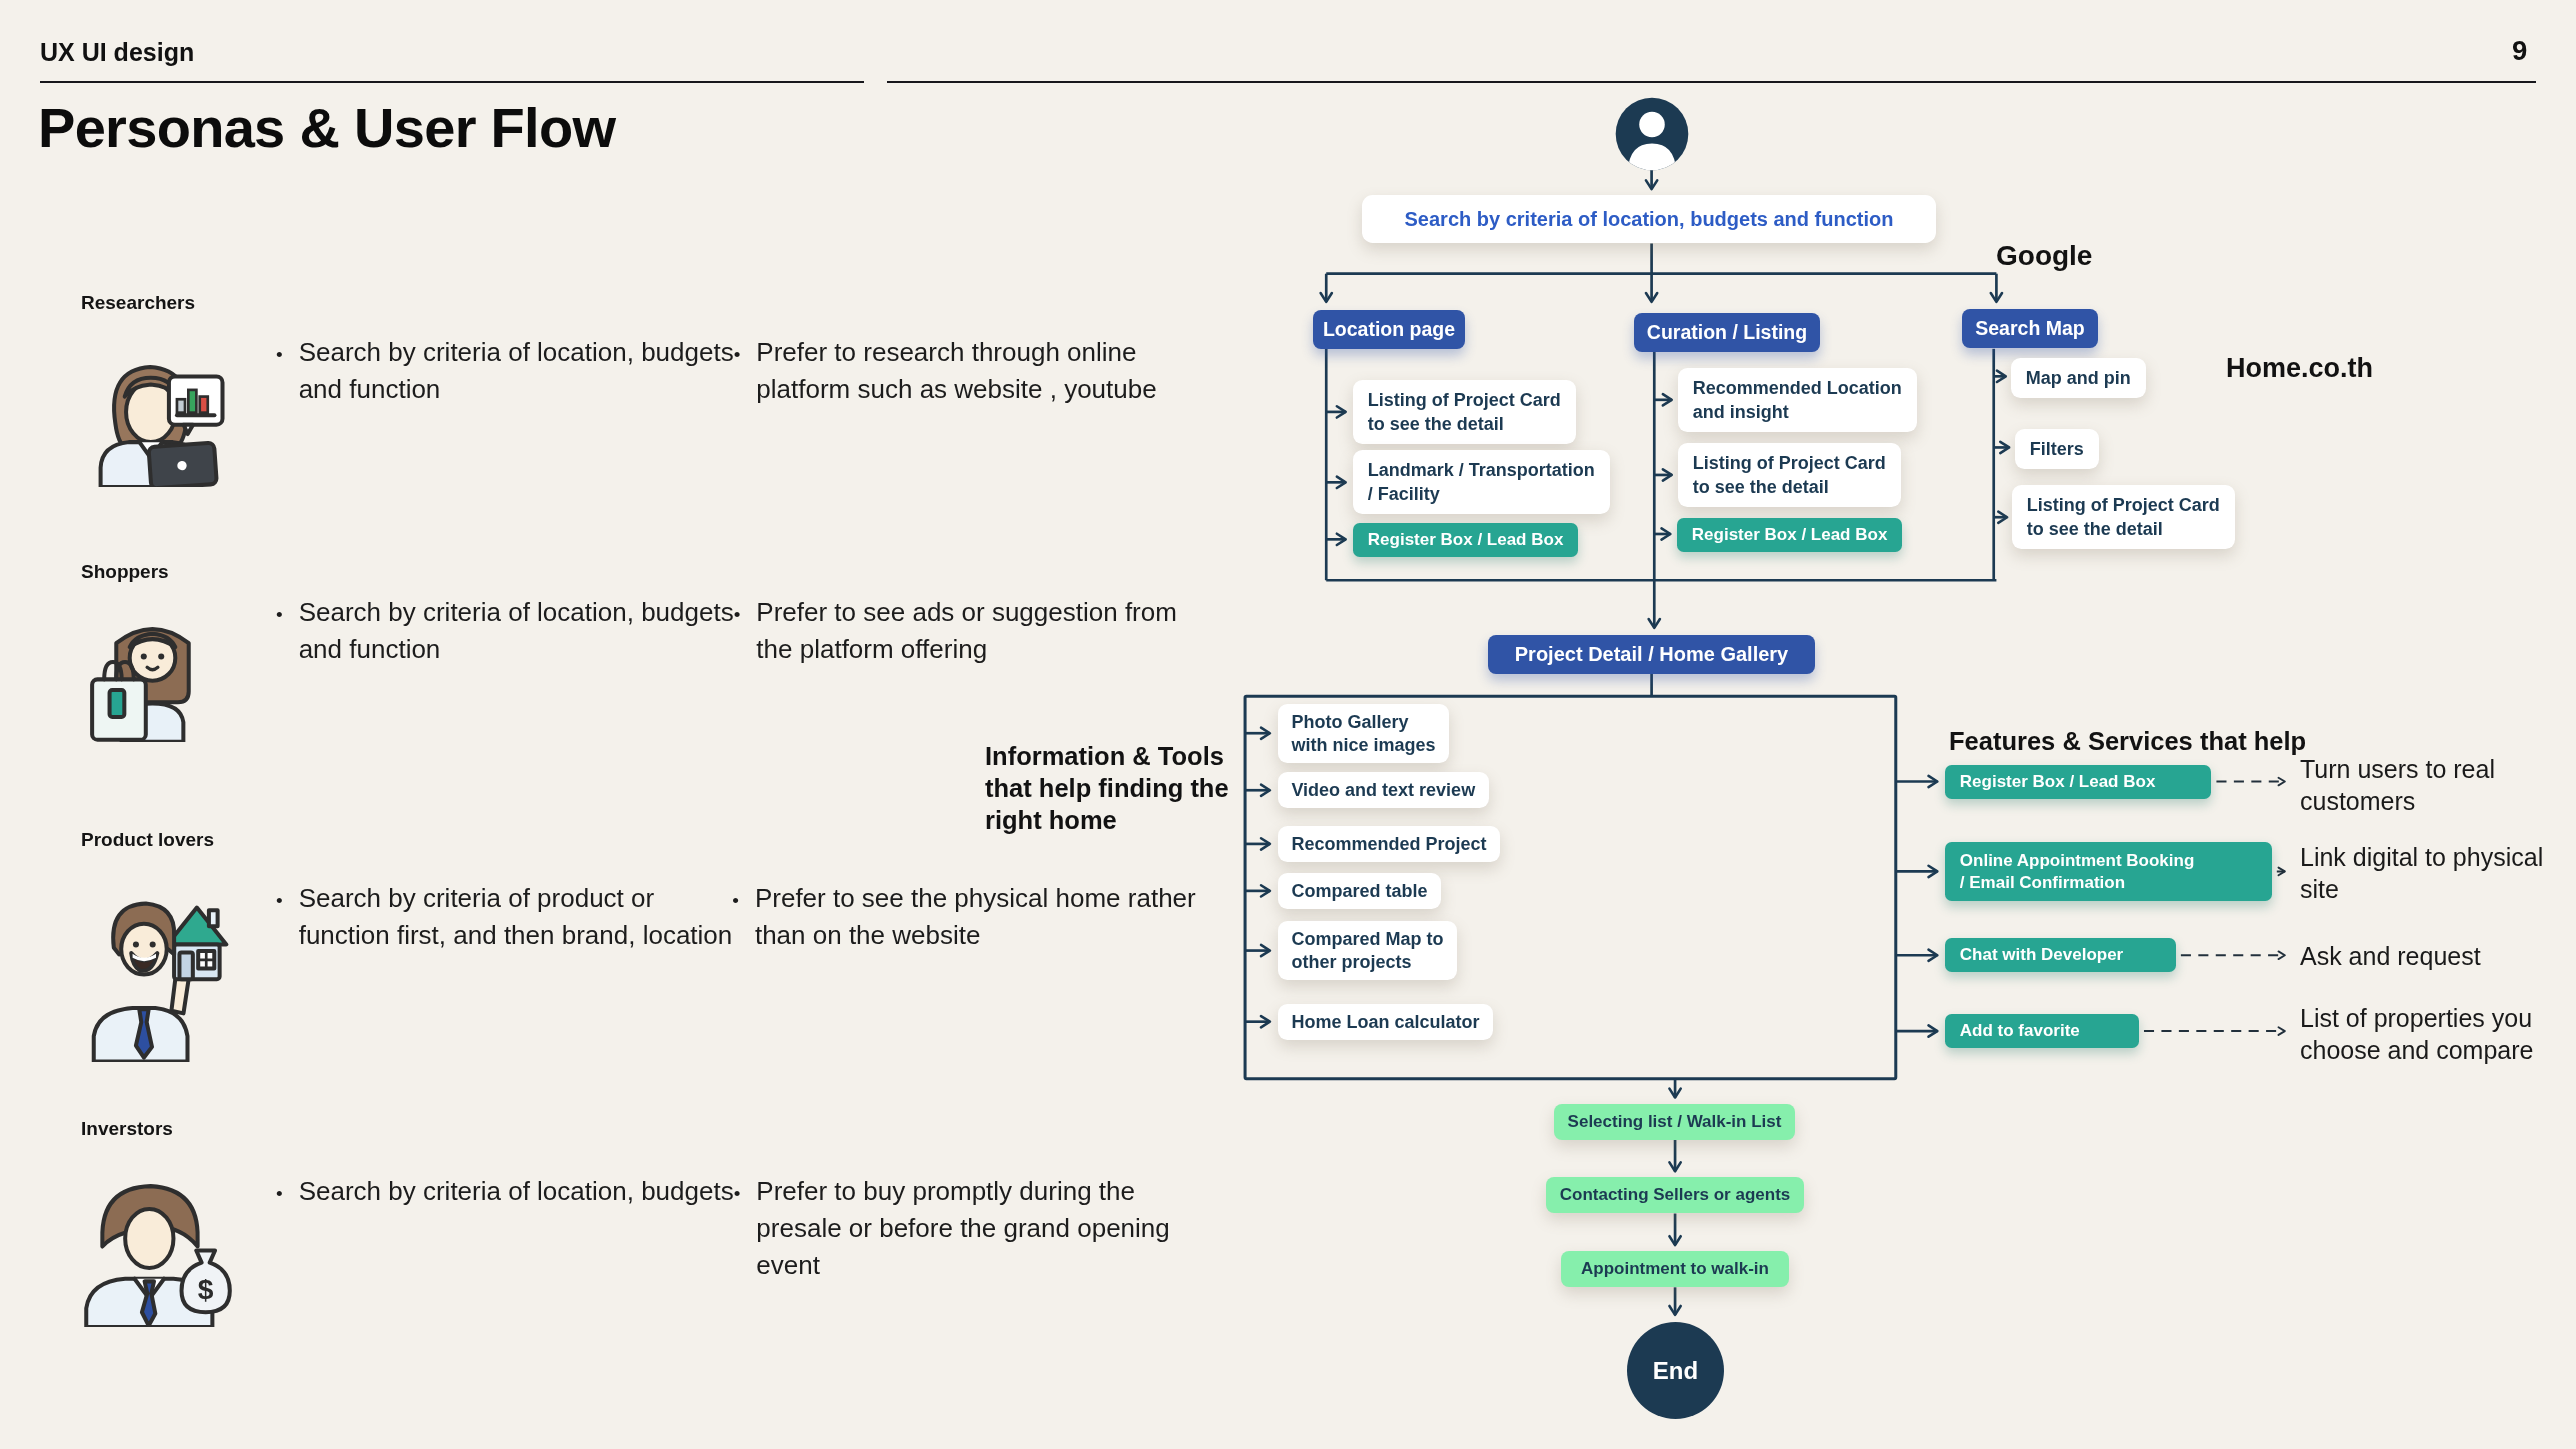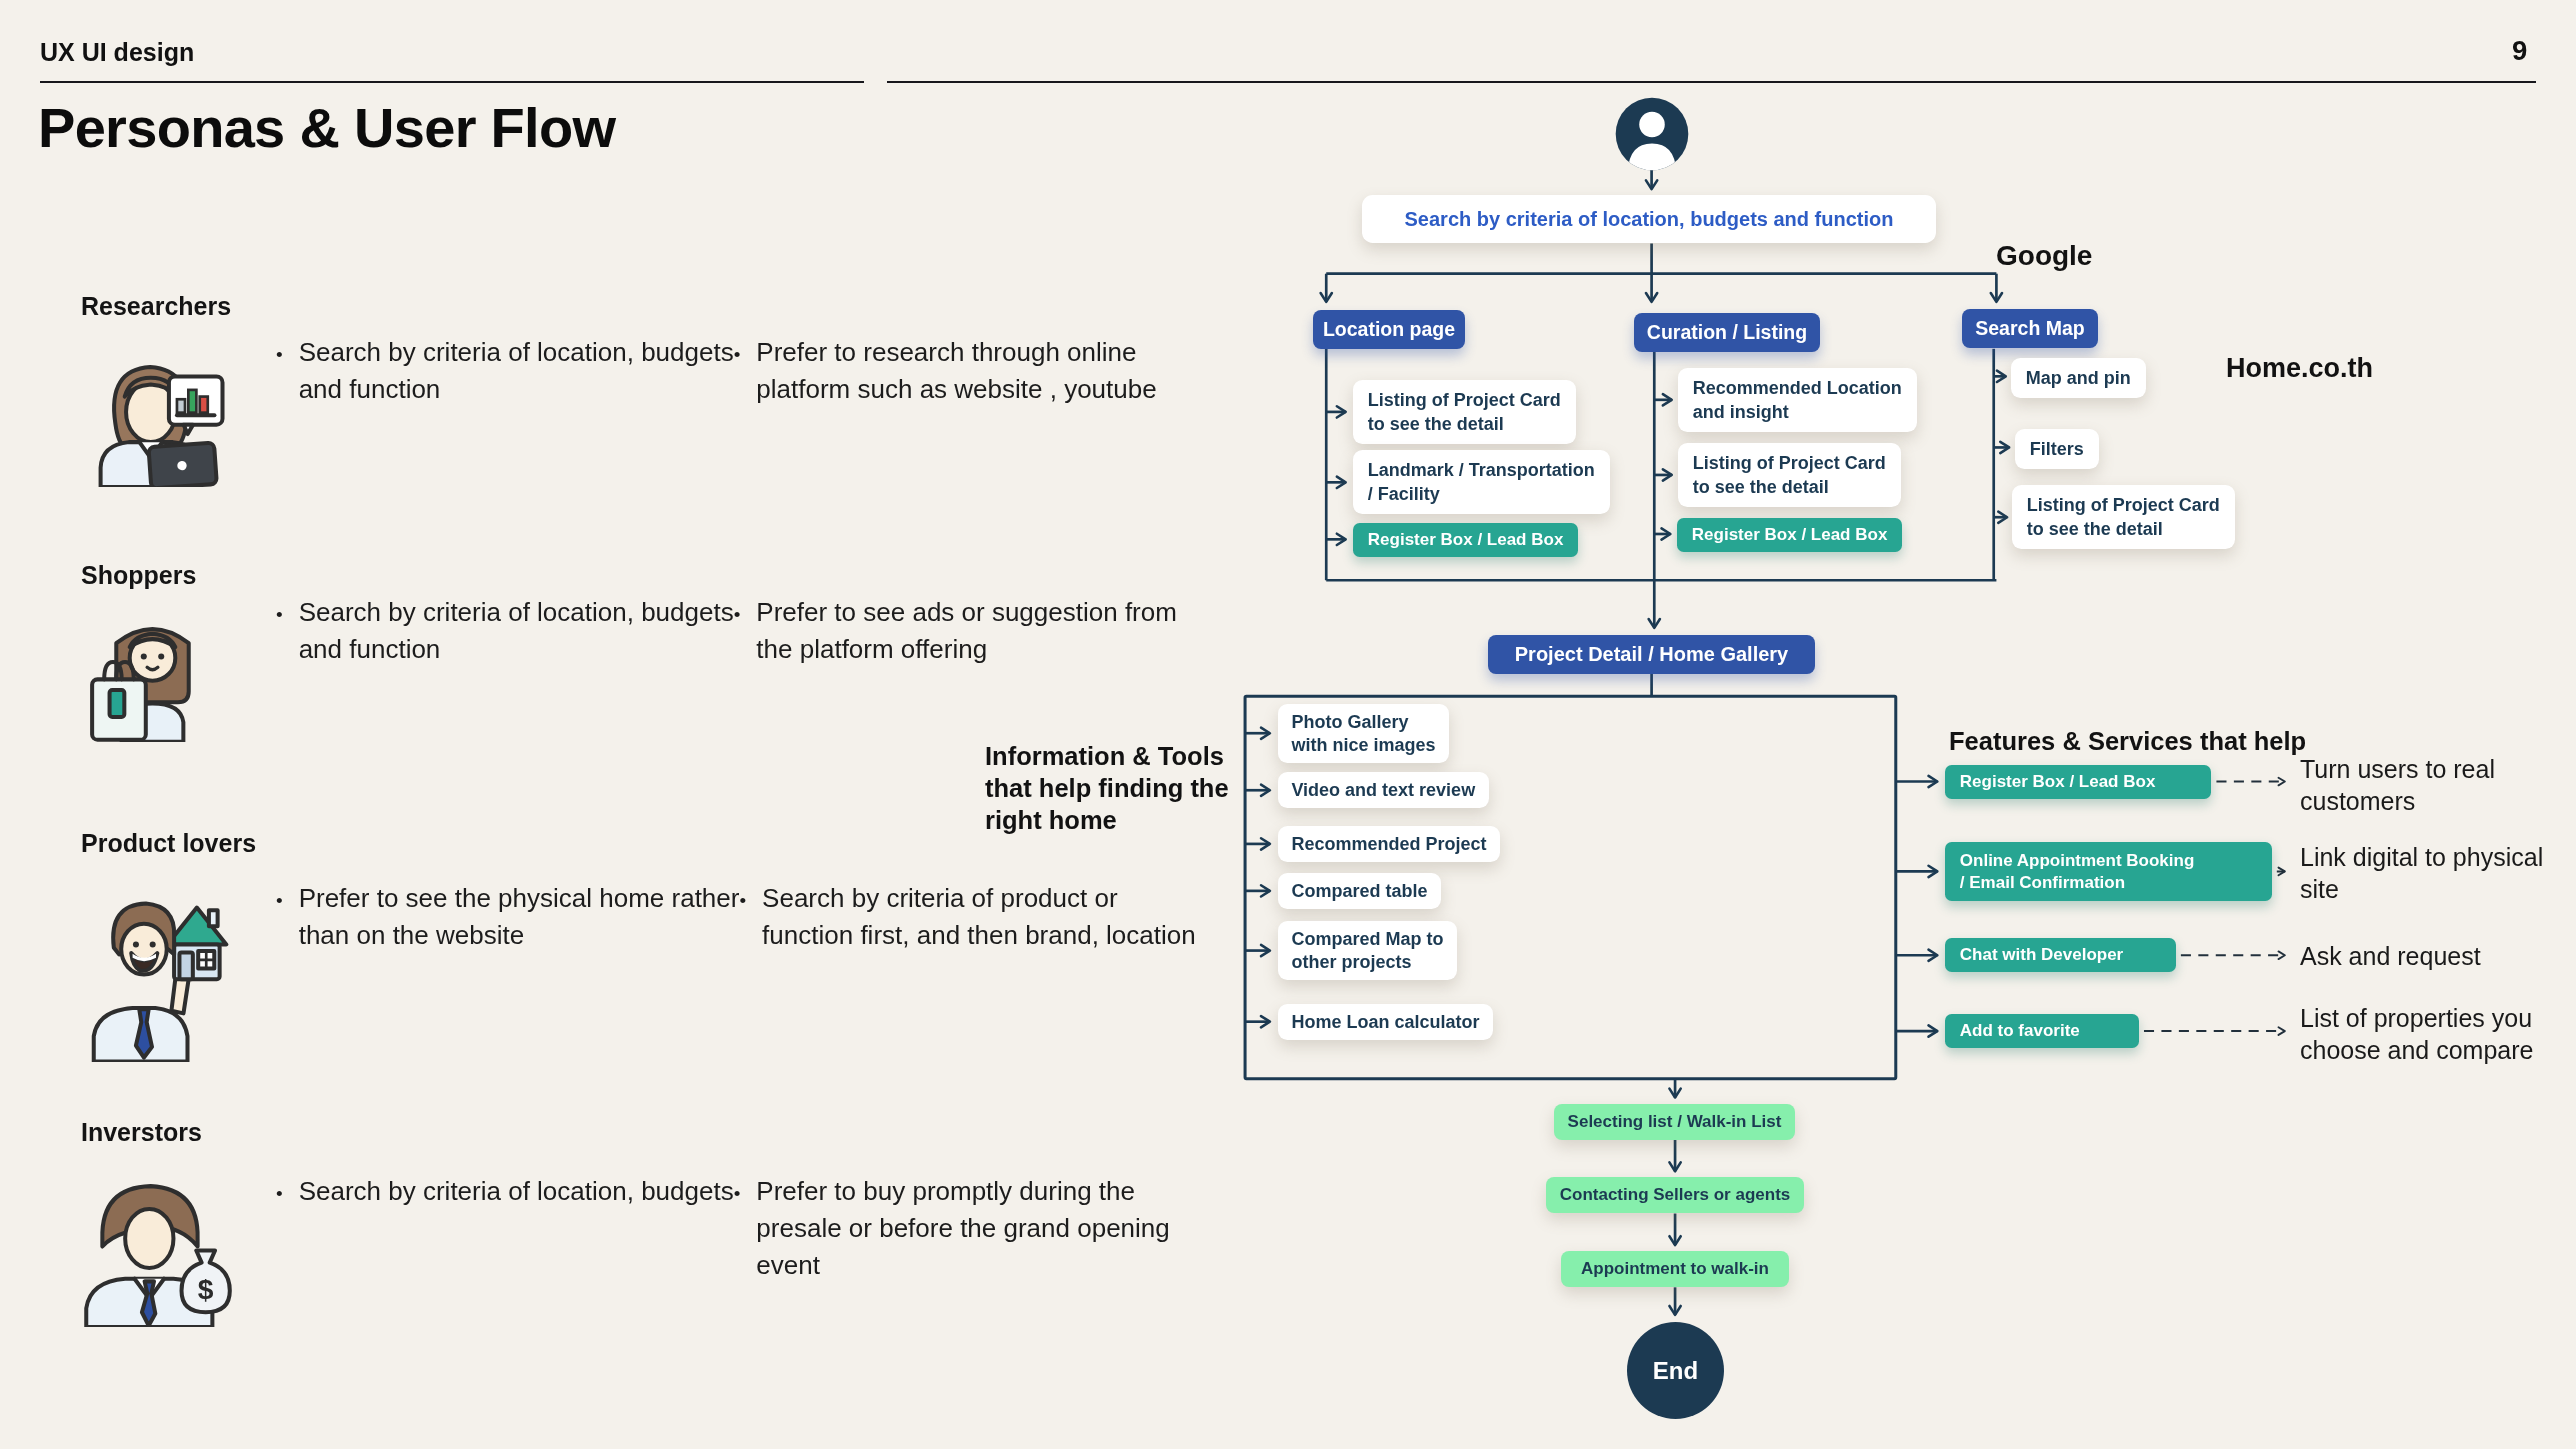--- a/index.html
+++ b/index.html
@@ -2,21 +2,21 @@
 <html style="font-size:10.7px"><head>
 <meta charset="utf-8">
 <style>
   html,body{margin:0;padding:0;background:#F4F1EB;}
   .stage{position:relative;width:2576px;height:1449px;background:#F4F1EB;overflow:hidden;
          font-family:"Liberation Sans","DejaVu Sans",sans-serif;color:#141414;}
   .abs{position:absolute;}
   .hdr{font-size:25px;font-weight:600;color:#111;}
   .rule{position:absolute;height:2px;background:#17171c;}
   .title{font-size:56px;font-weight:800;letter-spacing:-0.7px;color:#0c0c0c;}
-  .pname{font-size:25px;font-weight:700;color:#141414;}
+  .pname{font-size:19px;font-weight:700;color:#141414;}
   .bullets{display:flex;}
   .bullet{display:flex;gap:16px;font-size:26px;line-height:37px;color:#1c1c1c;}
   .bullet .dot::before{content:"•";font-size:19px;}
   .bullet .txt{white-space:pre-line;}
   .card{position:absolute;background:#fff;border-radius:9.4px;box-shadow:0 6.7px 14.8px rgba(120,106,86,.22);
         color:#1C3A52;font-weight:700;font-size:18px;line-height:24px;padding:8px 14.8px;
         white-space:pre-line;width:max-content;}
   .teal{position:absolute;background:#27A592;color:#fff;border-radius:6.7px;font-weight:700;
         font-size:17px;line-height:21.5px;display:flex;align-items:center;
         box-shadow:0 5.4px 10.7px rgba(32,120,105,.28);white-space:pre-line;padding:0 14.8px;}
@@ -126,27 +126,27 @@
       <path d="M28 290 L28 252 Q34 214 86 210 L120 210 Q162 214 168 252 L168 290 Z" fill="#EAF2F8"></path>
       <path d="M96 212 L110 212 L107 231 L115 268 L103 284 L91 266 L99 231 Z" fill="#2D4FA1"></path>
     </g>
     <path d="M86 129 Q103 141 121 129 L121 135 Q103 145 86 135 Z" fill="#ffffff"></path>
     <circle cx="91" cy="115" r="4.5" fill="#2e2e2e"></circle>
     <circle cx="116" cy="115" r="4.5" fill="#2e2e2e"></circle>
   </svg>
   <div class="abs bullets" style="left:276px;top:880px">
     <div class="bullet">
         <span class="dot"></span>
+        <span class="txt">Search by criteria of product or
+function first, and then brand, location</span>
+      </div>
+    <div class="bullet">
+        <span class="dot"></span>
         <span class="txt">Prefer to see the physical home rather
 than on the website</span>
-      </div>
-    <div class="bullet">
-        <span class="dot"></span>
-        <span class="txt">Search by criteria of product or
-function first, and then brand, location</span>
       </div>
   </div>
 
   <div class="abs pname" style="left:81px;top:1118px">Inverstors</div>
   <svg class="abs" style="left:74px;top:1166px" width="158" height="161" viewBox="0 0 235 240">
     <g stroke="#2e2e2e" stroke-width="6" stroke-linejoin="round" stroke-linecap="round">
       <path d="M42 108 Q40 32 114 30 Q186 34 184 108 L184 120 Q148 76 80 98 Q54 106 42 120 Z" fill="#8C6C53"></path>
       <ellipse cx="112" cy="108" rx="36" ry="44" fill="#F9ECD9"></ellipse>
       <path d="M18 240 L18 212 Q24 172 76 168 L148 168 Q200 172 206 212 L206 240 Z" fill="#EAF2F8"></path>
       <path d="M90 168 L112 198 L134 168" fill="#ffffff"></path>

